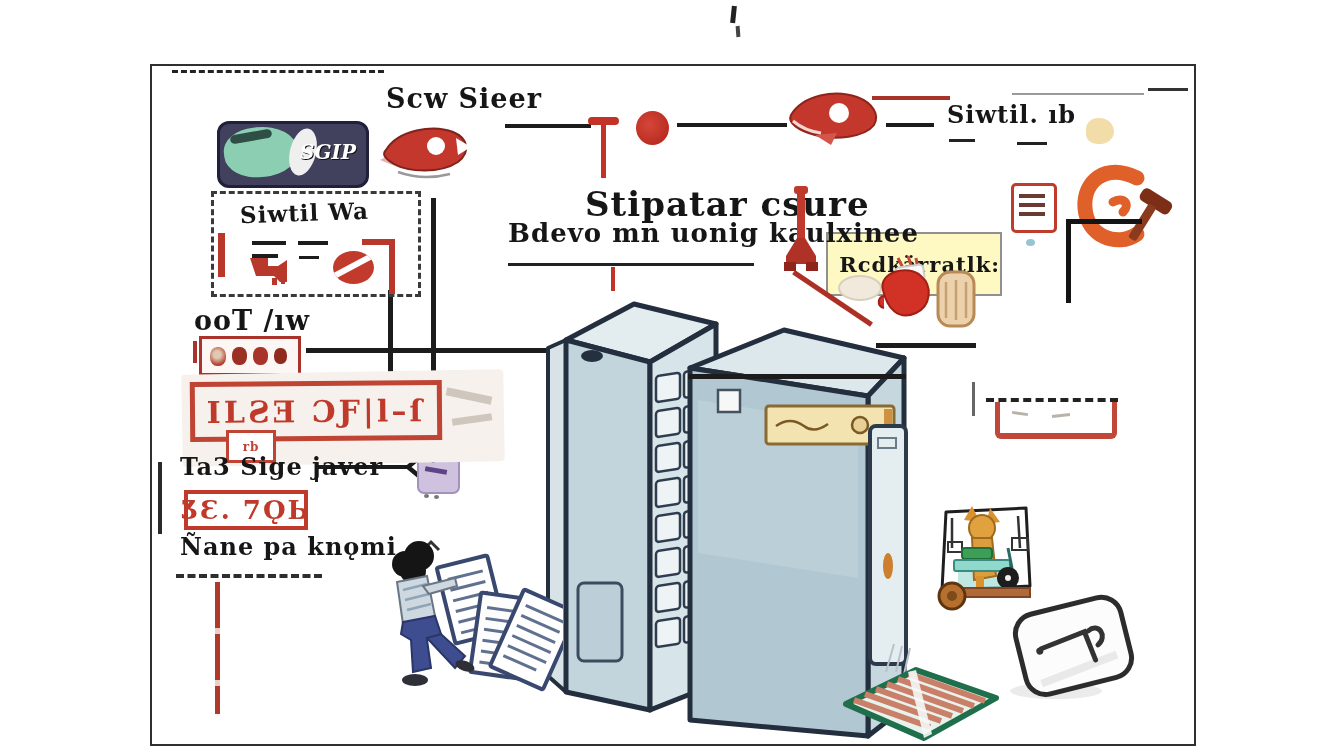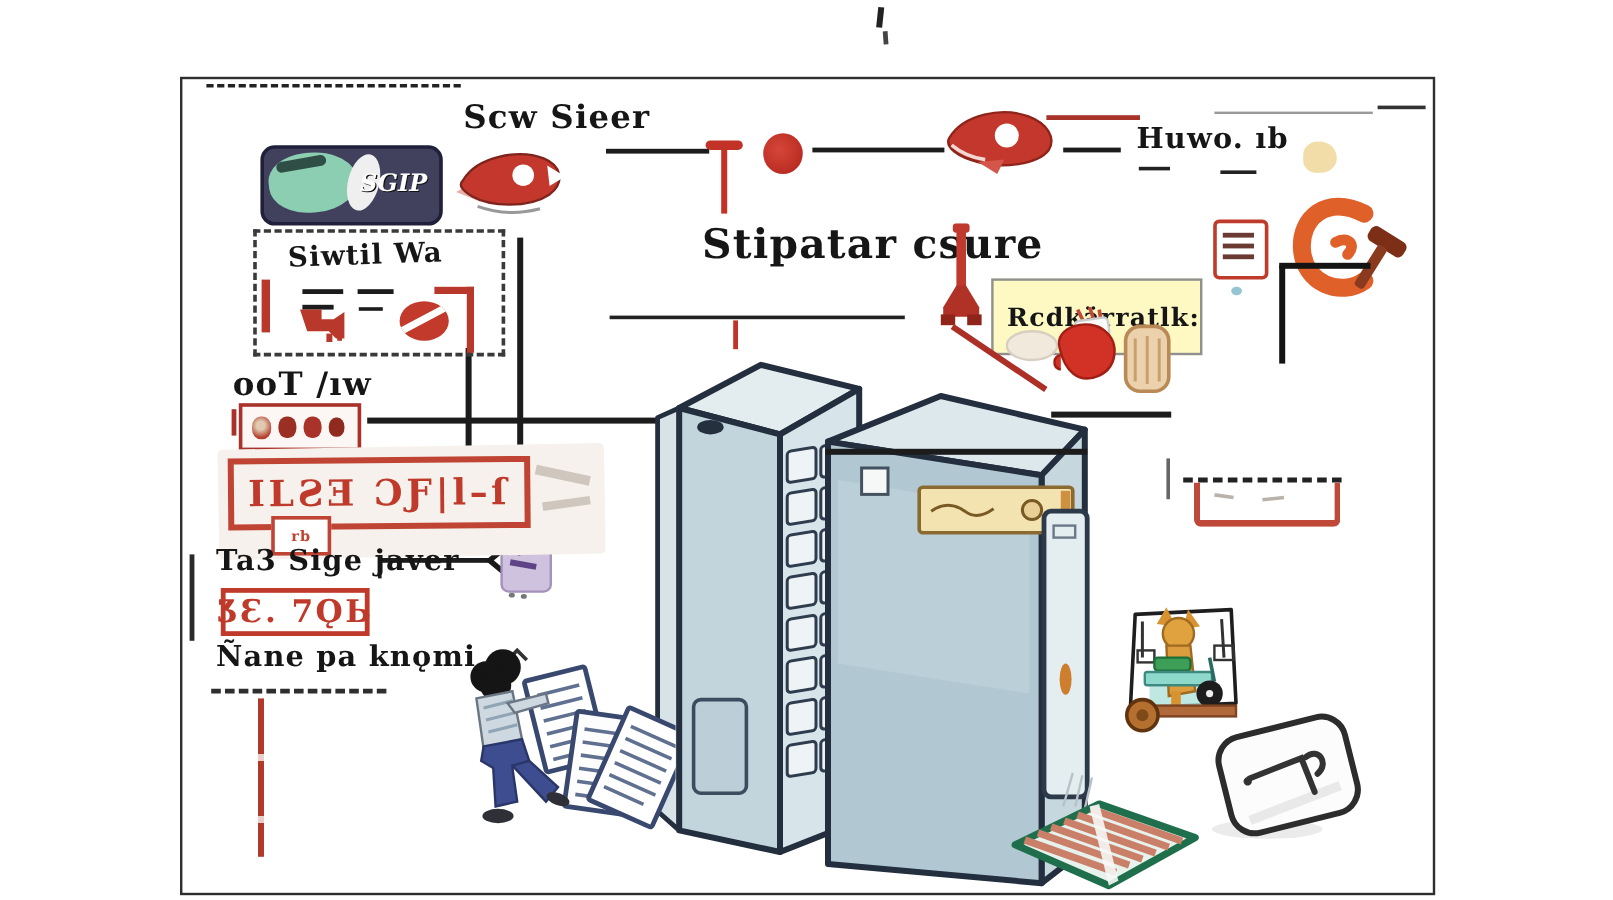--- a/index.html
+++ b/index.html
@@ -47,21 +47,21 @@
 
   <svg class="abs" style="left:785px;top:87px;" width="98" height="58" viewBox="0 0 98 58">
     <path d="M6,28 C18,8 50,2 72,10 C88,16 95,28 89,38 C80,50 50,54 30,48 C14,44 2,36 6,28 Z" fill="#c4372c" stroke="#8e241a" stroke-width="2"></path>
     <circle cx="54" cy="26" r="10" fill="#ffffff"></circle>
     <path d="M30,48 L46,58 L52,46 Z" fill="#d4564a"></path>
     <path d="M8,34 Q20,44 36,46" stroke="#f2d8d4" stroke-width="3" fill="none"></path>
   </svg>
   <div class="abs" style="left:872px;top:96px;width:78px;height:4px;background:#a83328;"></div>
   <div class="abs ln" style="left:886px;top:123px;width:48px;height:4px;"></div>
 
-  <div class="abs t" style="left:947px;top:100px;font-size:24px;">Huwo. ıb</div>
+  <div class="abs t" style="left:947px;top:100px;font-size:24px;">Siwtil. ıb</div>
   <div class="abs" style="left:949px;top:139px;width:26px;height:3px;background:#222;"></div>
   <div class="abs" style="left:1017px;top:142px;width:30px;height:3px;background:#222;"></div>
   <div class="abs" style="left:1012px;top:93px;width:132px;height:2px;background:#9a9a9a;"></div>
   <div class="abs" style="left:1148px;top:88px;width:40px;height:3px;background:#333;"></div>
   <div class="abs" style="left:1086px;top:118px;width:28px;height:26px;background:#f2dda8;border-radius:50% 60% 55% 45%;"></div>
 
   <svg class="abs" style="left:1075px;top:160px;" width="74" height="90" viewBox="0 0 74 90">
     <path d="M62,18 C30,2 8,22 10,48 C12,76 42,88 62,74" stroke="#e0602a" stroke-width="15" fill="none" stroke-linecap="round"></path>
     <path d="M38,42 C48,36 56,44 48,52" stroke="#e0602a" stroke-width="9" fill="none" stroke-linecap="round"></path>
   </svg>
@@ -165,20 +165,21 @@
   <div class="abs" style="left:158px;top:462px;width:4px;height:72px;background:#2a2a2a;"></div>
   <div class="abs t" style="left:180px;top:452px;font-size:24px;">Ta3 Sige javer</div>
   <div class="abs" style="left:184px;top:490px;width:124px;height:40px;border:4px solid #bf3a2a;display:flex;align-items:center;justify-content:center;box-sizing:border-box;">
     <span class="t" style="font-size:26px;font-weight:800;color:#bf3a2a;letter-spacing:2px;">ƷƐ. 7ǪЬ</span>
   </div>
   <div class="abs t" style="left:180px;top:532px;font-size:24px;">Ñane pa knǫmi</div>
   <div class="abs" style="left:176px;top:574px;width:146px;border-top:4px dashed #2e2e2e;"></div>
   <div class="abs" style="left:215px;top:582px;width:5px;height:132px;background:repeating-linear-gradient(180deg,#b03a2a 0 46px, rgba(176,58,42,.25) 46px 52px);"></div>
 
   <div class="abs t" style="left:553px;top:184px;font-size:34px;margin-left:32px;">Stipatar csure</div>
+  <div class="abs t" style="left:508px;top:218px;font-size:26px;">Bdevo mn uonig kaulxinee</div>
   <div class="abs" style="left:508px;top:263px;width:246px;height:3px;background:#222;"></div>
   <div class="abs" style="left:611px;top:267px;width:4px;height:24px;background:#c23227;"></div>
 
   <svg class="abs" style="left:780px;top:186px;" width="44" height="96" viewBox="0 0 44 96">
     <rect x="14" y="0" width="14" height="8" rx="3" fill="#bf3a2c"></rect>
     <rect x="17" y="6" width="8" height="56" fill="#bf3a2c"></rect>
     <polygon points="6,70 17,52 25,52 36,70 36,78 6,78" fill="#b03226"></polygon>
     <rect x="4" y="76" width="12" height="9" fill="#8e241a"></rect>
     <rect x="26" y="76" width="12" height="9" fill="#8e241a"></rect>
   </svg>

